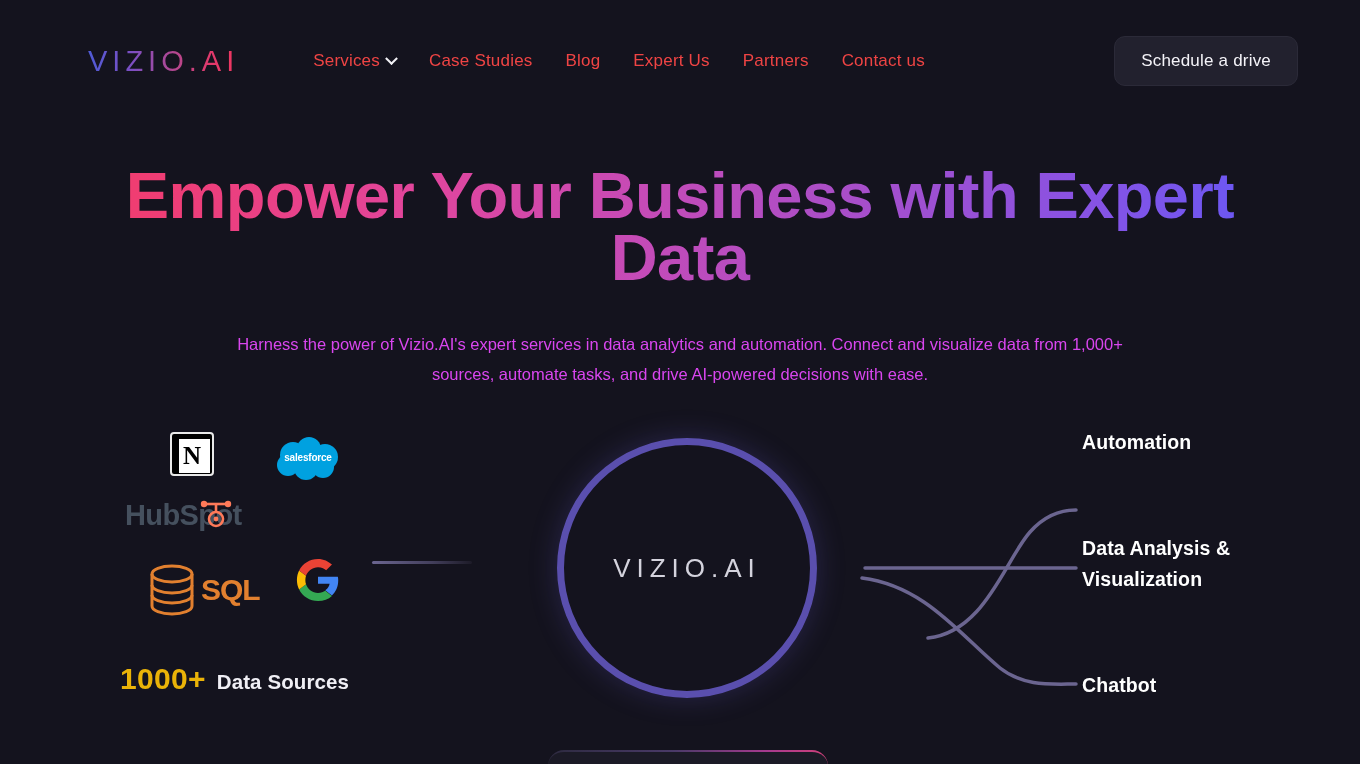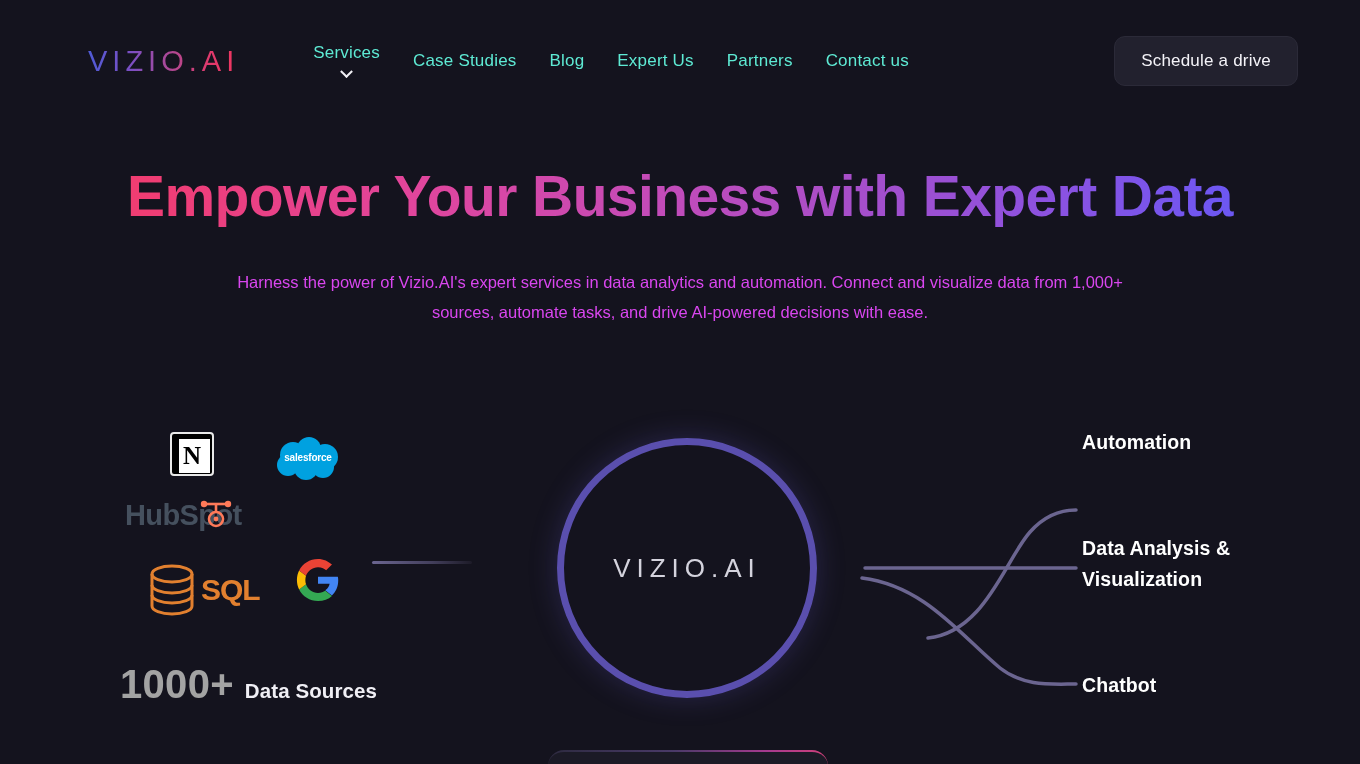--- a/index.html
+++ b/index.html
@@ -43,28 +43,27 @@
 
   .nav {
     display: flex;
     align-items: center;
     gap: 33px;
     margin-left: 74px;
   }
 
   .nav-item {
     font-size: 17px;
-    color: #5eead4;
+    color: #ef4444;
     letter-spacing: 0.2px;
     white-space: nowrap;
     display: flex;
     align-items: center;
     gap: 7px;
     cursor: pointer;
-    flex-direction: column;
   }
 
   .chevron-down {
     display: inline-block;
     width: 9px;
     height: 9px;
     border-right: 2px solid #f2f1f6;
     border-bottom: 2px solid #f2f1f6;
     transform: rotate(45deg) translate(-2px,-2px);
   }
@@ -85,21 +84,21 @@
   
   .hero {
     position: absolute;
     top: 165px;
     left: 0;
     width: 1360px;
     text-align: center;
   }
 
   .hero-title {
-    font-size: 57px;
+    font-size: 65px;
     font-weight: 700;
     line-height: 62px;
     letter-spacing: -0.6px;
     background: linear-gradient(100deg,
        #f53d62 0%,
        #ef3d75 12%,
        #e2459b 30%,
        #c44bb8 48%,
        #a84ec9 62%,
        #8a52e2 78%,
@@ -279,23 +278,23 @@
   .data-sources {
     position: absolute;
     left: 120px;
     top: 252px;
     display: flex;
     align-items: baseline;
     gap: 11px;
     white-space: nowrap;
   }
   .ds-count {
-    font-size: 40px;
-    font-weight: 700;
-    color: #a3a3a3;
+    font-size: 30px;
+    font-weight: 700;
+    color: #eab308;
     letter-spacing: 0.3px;
   }
   .ds-text {
     font-size: 20.5px;
     font-weight: 700;
     color: #f0eff5;
     letter-spacing: 0.1px;
   }
 
   

